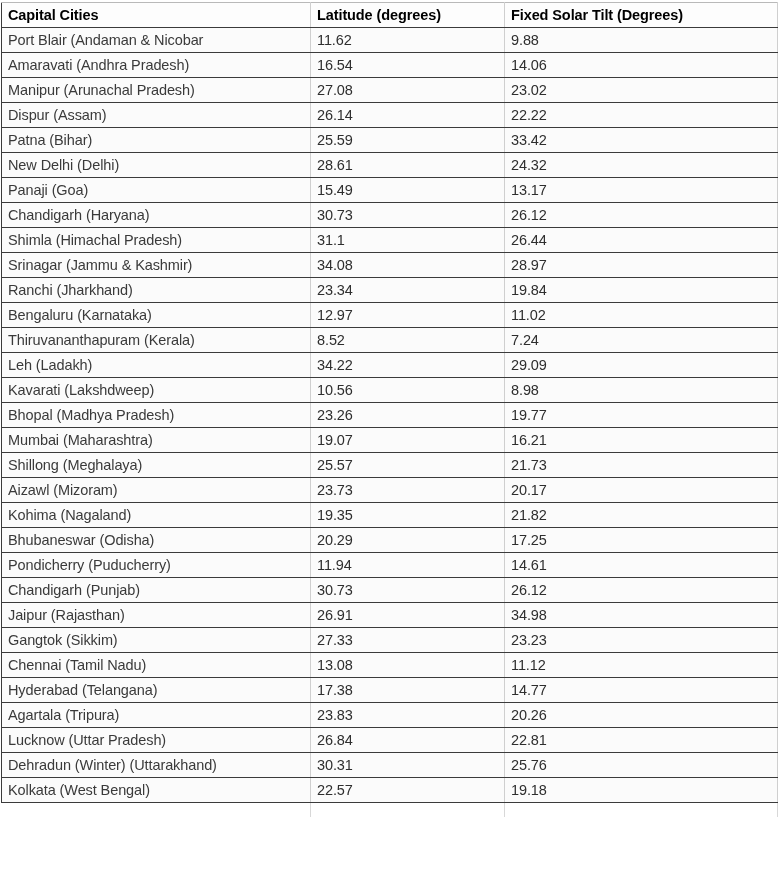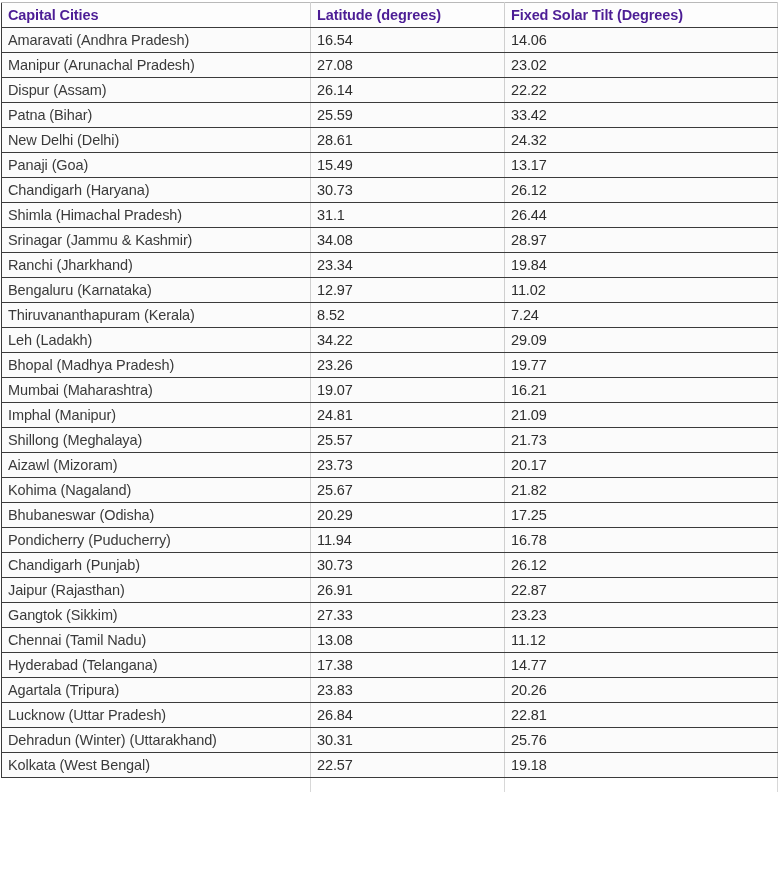--- a/index.html
+++ b/index.html
@@ -42,21 +42,21 @@
     vertical-align: middle;
     white-space: nowrap;
     overflow: hidden;
     background: #fbfbfb;
     font-size: 14.5px;
     line-height: 24px;
     letter-spacing: -0.1px;
   }
   table.grid thead th {
     background: #fdfdfd;
-    color: #4c1d95;
+    color: #000000;
     font-weight: bold;
     border-top-color: #b9b9b9;
     font-size: 14.5px;
   }
   table.grid tbody td {
     color: #3a3a3a;
     font-weight: normal;
   }
   table.grid tbody td.num {
     color: #2e2e2e;
@@ -85,20 +85,25 @@
     </colgroup>
     <thead>
       <tr>
         <th>Capital Cities</th>
         <th>Latitude (degrees)</th>
         <th>Fixed Solar Tilt (Degrees)</th>
       </tr>
     </thead>
     <tbody id="tbody">
         <tr>
+          <td>Port Blair (Andaman &amp; Nicobar</td>
+          <td class="num">11.62</td>
+          <td class="num">9.88</td>
+        </tr>
+        <tr>
           <td>Amaravati (Andhra Pradesh)</td>
           <td class="num">16.54</td>
           <td class="num">14.06</td>
         </tr>
         <tr>
           <td>Manipur (Arunachal Pradesh)</td>
           <td class="num">27.08</td>
           <td class="num">23.02</td>
         </tr>
         <tr>
@@ -150,68 +155,68 @@
           <td>Thiruvananthapuram (Kerala)</td>
           <td class="num">8.52</td>
           <td class="num">7.24</td>
         </tr>
         <tr>
           <td>Leh (Ladakh)</td>
           <td class="num">34.22</td>
           <td class="num">29.09</td>
         </tr>
         <tr>
+          <td>Kavarati (Lakshdweep)</td>
+          <td class="num">10.56</td>
+          <td class="num">8.98</td>
+        </tr>
+        <tr>
           <td>Bhopal (Madhya Pradesh)</td>
           <td class="num">23.26</td>
           <td class="num">19.77</td>
         </tr>
         <tr>
           <td>Mumbai (Maharashtra)</td>
           <td class="num">19.07</td>
           <td class="num">16.21</td>
         </tr>
         <tr>
-          <td>Imphal (Manipur)</td>
-          <td class="num">24.81</td>
-          <td class="num">21.09</td>
-        </tr>
-        <tr>
           <td>Shillong (Meghalaya)</td>
           <td class="num">25.57</td>
           <td class="num">21.73</td>
         </tr>
         <tr>
           <td>Aizawl (Mizoram)</td>
           <td class="num">23.73</td>
           <td class="num">20.17</td>
         </tr>
         <tr>
           <td>Kohima (Nagaland)</td>
-          <td class="num">25.67</td>
+          <td class="num">19.35</td>
           <td class="num">21.82</td>
         </tr>
         <tr>
           <td>Bhubaneswar (Odisha)</td>
           <td class="num">20.29</td>
           <td class="num">17.25</td>
         </tr>
         <tr>
           <td>Pondicherry (Puducherry)</td>
           <td class="num">11.94</td>
-          <td class="num">16.78</td>
+          <td class="num">14.61</td>
         </tr>
         <tr>
           <td>Chandigarh (Punjab)</td>
           <td class="num">30.73</td>
           <td class="num">26.12</td>
         </tr>
         <tr>
           <td>Jaipur (Rajasthan)</td>
           <td class="num">26.91</td>
-          <td class="num">22.87</td>
+          <td class="num">34.98</td>
         </tr>
         <tr>
           <td>Gangtok (Sikkim)</td>
           <td class="num">27.33</td>
           <td class="num">23.23</td>
         </tr>
         <tr>
           <td>Chennai (Tamil Nadu)</td>
           <td class="num">13.08</td>
           <td class="num">11.12</td>

